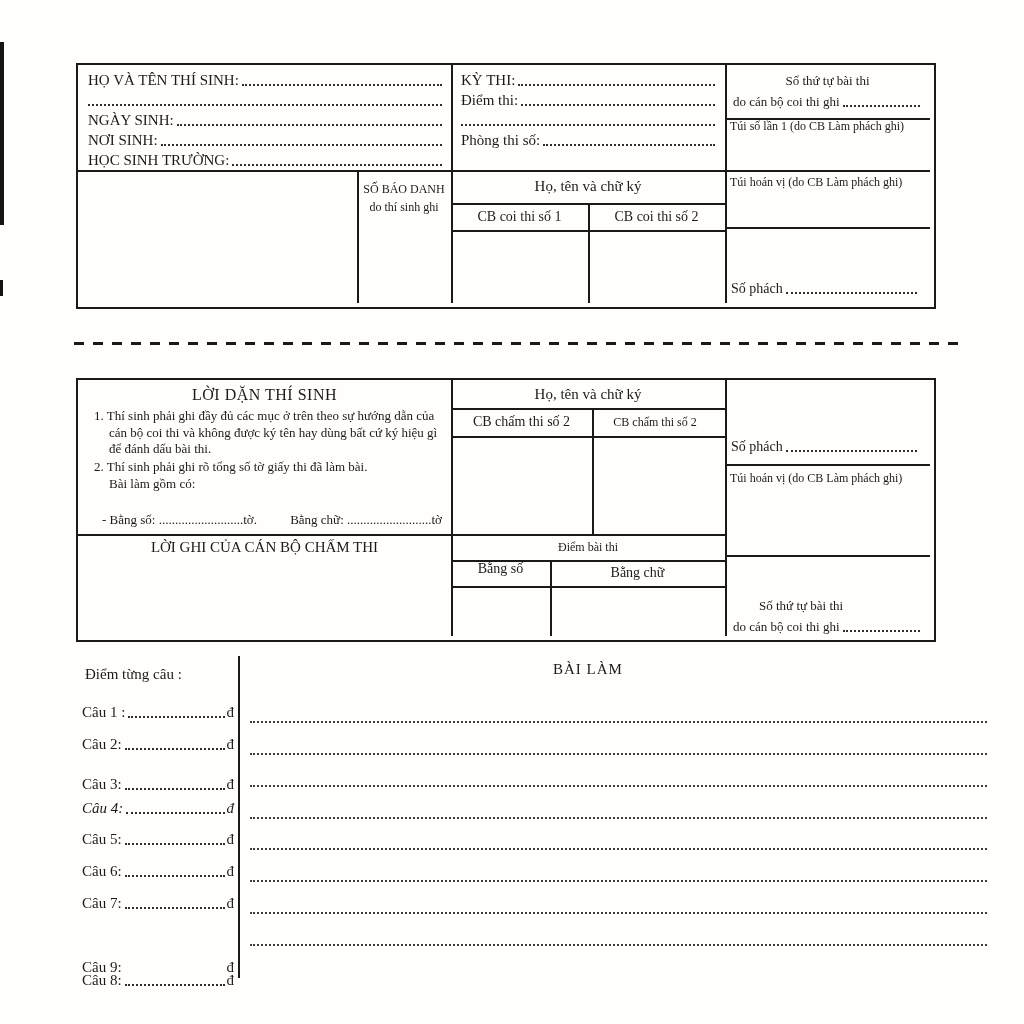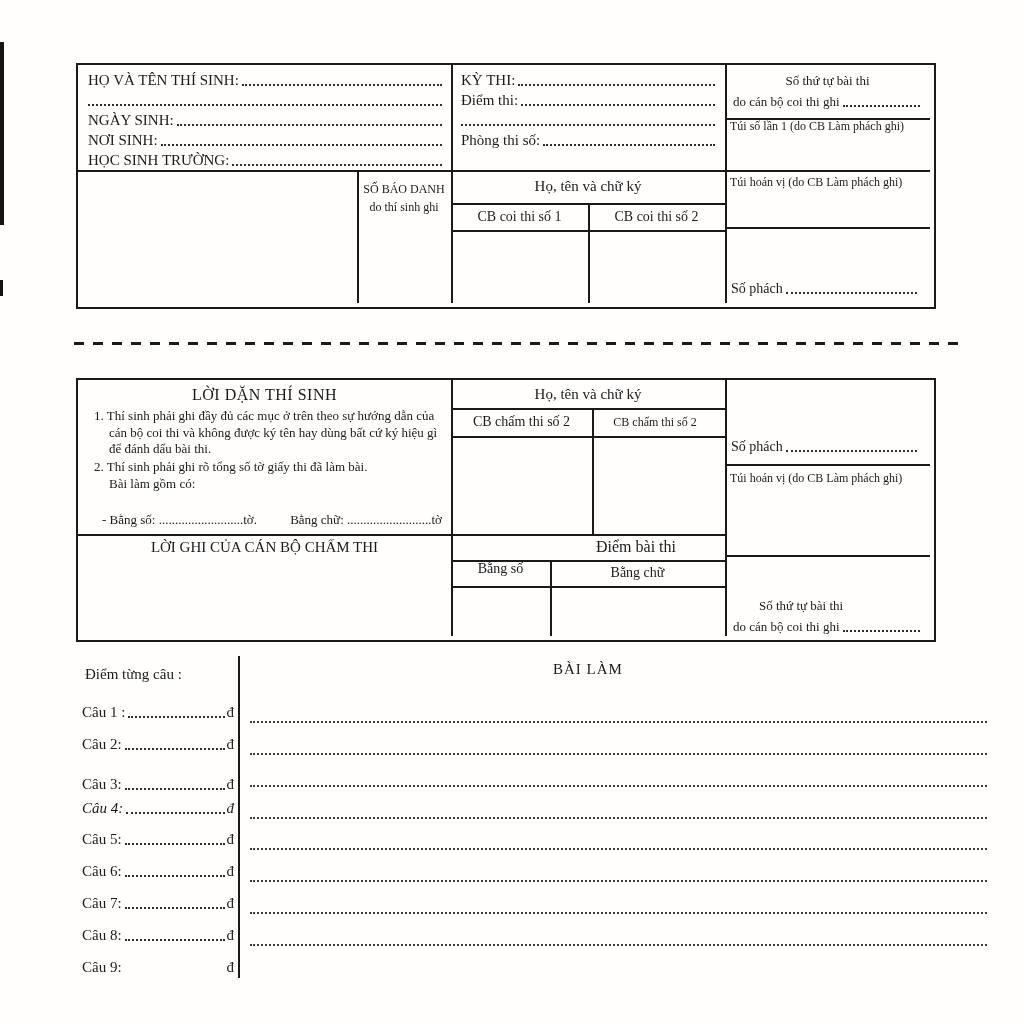--- a/index.html
+++ b/index.html
@@ -135,21 +135,21 @@
     <div class="abs" style="left:24px;top:132px;width:340px;display:flex;justify-content:space-between;font-size:13px;white-space:nowrap;">
       <span>- Bằng số: ..........................tờ.</span>
       <span>Bằng chữ: ..........................tờ</span>
     </div>
     <div class="abs cellC" style="left:0;top:154px;width:373px;height:26px;font-size:15px;">LỜI GHI CỦA CÁN BỘ CHẤM THI</div>
 
     <div class="abs cellC" style="left:373px;top:0;width:274px;height:28px;font-size:15px;">Họ, tên và chữ ký</div>
     <div class="abs cellC" style="left:373px;top:28px;width:141px;height:28px;font-size:14px;">CB chấm thi số 2</div>
     <div class="abs cellC" style="left:514px;top:28px;width:126px;height:28px;font-size:12px;">CB chấm thi số 2</div>
 
-    <div class="abs cellC" style="left:373px;top:154px;width:274px;height:26px;font-size:16px;margin-left:48px;">Điểm bài thi</div>
+    <div class="abs cellC" style="left:373px;top:154px;width:274px;height:26px;font-size:12px;">Điểm bài thi</div>
     <div class="abs cellC" style="left:373px;top:180px;width:99px;height:17px;font-size:14px;">Bằng số</div>
     <div class="abs cellC" style="left:472px;top:180px;width:175px;height:26px;font-size:14px;">Bằng chữ</div>
 
     <div class="abs fline-s" style="left:653px;top:56px;width:188px;font-size:14px;">
       <span>Số phách</span>
         <span class="leader"></span>
     </div>
     <div class="abs" style="left:652px;top:91px;width:200px;font-size:12px;">Túi hoán vị (do CB Làm phách ghi)</div>
     <div class="abs" style="left:647px;top:218px;width:205px;">
       <div style="font-size:13px;padding-left:34px;">Số thứ tự bài thi</div>
@@ -206,21 +206,21 @@
     </div>
   <div class="aline" style="top:860px;"></div>
 
   <div class="qrow" style="top:892px;">
       <span>Câu 7:</span>
       <span class="leader"></span>
       <span>đ</span>
     </div>
   <div class="aline" style="top:892px;"></div>
 
-  <div class="qrow" style="top:924px;">
+  <div class="qrow" style="top:969px;">
       <span>Câu 8:</span>
       <span class="leader"></span>
       <span>đ</span>
     </div>
   <div class="aline" style="top:924px;"></div>
 
   <div class="qrow" style="top:956px;justify-content:space-between;">
       <span>Câu 9:</span>
       <span>đ</span>
     </div>

